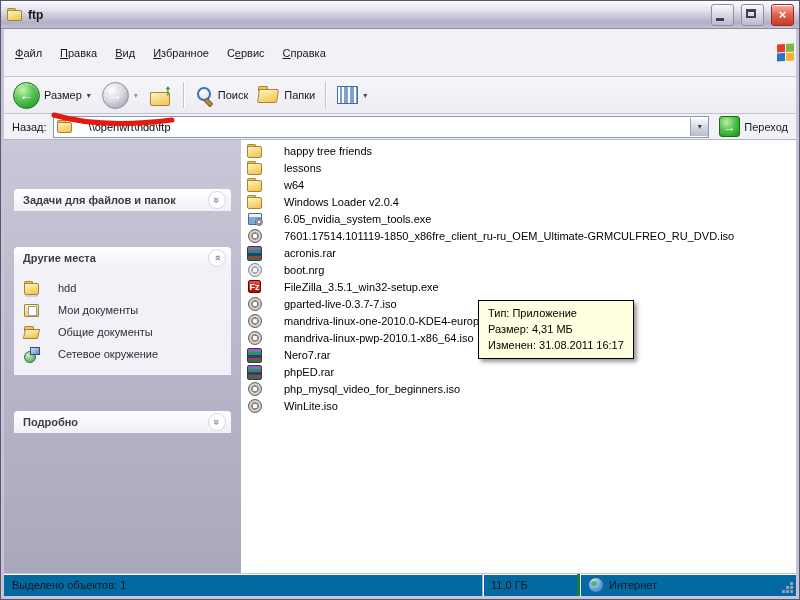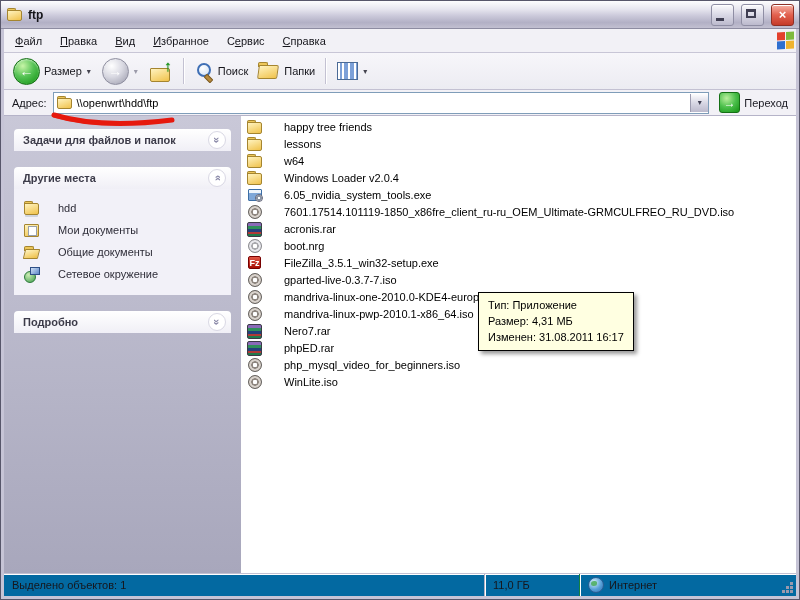--- a/index.html
+++ b/index.html
@@ -20,21 +20,21 @@
 
   
   .mini-folder{width:16px;height:14px;position:relative;flex:none;}
   .mini-folder::before{content:"";position:absolute;left:0;top:0;width:7px;height:4px;background:#edc75a;border:1px solid #a5852f;border-bottom:none;border-radius:2px 2px 0 0;}
   .mini-folder::after{content:"";position:absolute;left:0;top:2px;width:13px;height:9px;background:linear-gradient(160deg,#fff3bf,#f0c24b);border:1px solid #a5852f;border-radius:1px 2px 2px 2px;}
 
   
   .client{flex:1;display:flex;flex-direction:column;margin:0 3px 3px;min-height:0;background:#f2f1f6;}
 
   
-  .menubar{height:23px;display:flex;align-items:center;padding:0 2px;background:#f2f1f6;border-bottom:1px solid #c8c6d6;}
+  .menubar{height:23px;display:flex;align-items:center;padding:12px 2px;background:#f2f1f6;border-bottom:1px solid #c8c6d6;}
   .menu-item{padding:3px 9px;color:#16161c;cursor:default;}
   .menu-item u{text-underline-offset:1px;}
   .winlogo{margin-left:auto;width:17px;height:17px;display:grid;grid-template-columns:8px 8px;grid-template-rows:8px 8px;gap:1px;transform:skewY(-4deg);}
   .winlogo i{display:block;}
   .winlogo i:nth-child(1){background:#e3402c;}.winlogo i:nth-child(2){background:#7eb93c;}
   .winlogo i:nth-child(3){background:#2f6fd0;}.winlogo i:nth-child(4){background:#f0b32f;}
 
   
   .toolbar{height:36px;display:flex;align-items:center;gap:4px;padding:0 6px;background:linear-gradient(#f7f6fa,#ececf2);border-bottom:1px solid #c3c1d2;}
   .tbtn{display:flex;align-items:center;gap:4px;padding:2px 3px;border-radius:3px;}
@@ -54,32 +54,32 @@
   .ic-folders{width:22px;height:18px;position:relative;}
   .ic-folders::before{content:"";position:absolute;left:0;top:0;width:8px;height:4px;background:#edc75a;border:1px solid #a5852f;border-bottom:none;border-radius:2px 2px 0 0;}
   .ic-folders::after{content:"";position:absolute;left:0;top:3px;width:18px;height:12px;background:linear-gradient(160deg,#fff3bf,#f0c24b);border:1px solid #a5852f;border-radius:1px 2px 2px 2px;transform:skewX(-8deg);}
   .ic-views{width:19px;height:16px;border:1px solid #4a6a96;background:
     linear-gradient(90deg,#fff 0 2px,transparent 2px) ,
     repeating-linear-gradient(90deg,#7ca0d8 0 4px,#fff 4px 6px);}
 
   
   .addressbar{height:25px;display:flex;align-items:center;gap:6px;padding:0 4px 0 8px;background:#f2f1f6;border-bottom:1px solid #b5b3c8;}
   .addr-label{color:#16161c;}
-  .combo{flex:1;height:20px;display:flex;align-items:center;background:#fff;border:1px solid #7f9db9;padding-left:3px;gap:4px;}
+  .combo{flex:1;height:20px;display:flex;align-items:center;background:#fff;border:1px solid #7f9db9;padding-left:3px;gap:16px;}
   .combo .addr-text{flex:1;color:#000;}
   .combo-drop{width:17px;height:18px;display:flex;align-items:center;justify-content:center;background:linear-gradient(#fdfdfe,#d8d7e4 50%,#bcbacd);border-left:1px solid #9d9cb0;font-size:8px;color:#3f3e52;}
   .go{display:flex;align-items:center;gap:4px;padding:0 4px;}
   .go-icon{width:19px;height:19px;border-radius:3px;background:radial-gradient(circle at 35% 28%,#b9ef9d,#4bbf4b 50%,#1f9c1f 90%);border:1px solid #157015;color:#fff;font-weight:bold;font-size:12px;display:flex;align-items:center;justify-content:center;}
 
   
   .content{flex:1;display:flex;min-height:0;}
   .sidebar{width:237px;flex:none;background:linear-gradient(#c9c8d8,#a8a7bc);padding:13px 10px 0;box-sizing:border-box;overflow:hidden;}
   .sb-panel{margin-bottom:16px;}
   .sb-header{height:22px;display:flex;align-items:center;justify-content:space-between;padding:0 5px 0 9px;border-radius:4px 4px 0 0;
-    background:linear-gradient(180deg,#ffffff,#f0eff6);}
+    background:linear-gradient(180deg,#ffffff,#f0eff6);margin-top:36px;}
   .sb-title{font-weight:bold;color:#3c3b49;}
   .sb-chevron{width:16px;height:16px;border-radius:50%;background:#fff;border:1px solid #d9d8e4;color:#8a89a8;font-weight:bold;font-size:11px;display:flex;align-items:center;justify-content:center;line-height:1;}
   .sb-chevron.down{transform:rotate(90deg);}
   .sb-chevron.up{transform:rotate(-90deg);}
   .sb-body{background:#f2f1f8;padding:8px 4px 10px 10px;}
   .sb-item{display:flex;align-items:center;gap:18px;padding:3px 0;color:#2e2d38;}
 
   
   .filelist{flex:1;background:#fff;padding:2px 0 0 4px;overflow:hidden;}
   .file-row{height:17px;display:flex;align-items:center;gap:21px;padding-left:2px;white-space:nowrap;}
@@ -105,32 +105,32 @@
   .ic-rar::after{content:"";position:absolute;left:0;top:1px;width:13px;height:13px;border:1px solid #3a3a46;border-radius:2px;
     background:linear-gradient(#8a6ab8 0 3px,#2f8f5b 3px 6px,#24407c 6px 9px,#b03a36 9px 11px,#207a4c 11px);}
   .ic-app::before{content:"";position:absolute;left:1px;top:2px;width:12px;height:10px;background:linear-gradient(#eef4fb 0 3px,#7fa7d8 3px);border:1px solid #3c6ea5;border-radius:1px;}
   .ic-app::after{content:"";position:absolute;right:0;bottom:1px;width:6px;height:6px;border-radius:50%;background:radial-gradient(circle,#fff 0 1px,#8a94a5 1.5px 2.5px,#d6dde6 3px);border:1px solid #667;}
   .ic-msi::before{content:"";position:absolute;left:0;top:6px;width:9px;height:8px;background:#f5efe2;border:1px solid #8a8270;}
   .ic-msi::after{content:"";position:absolute;right:0;top:1px;width:9px;height:9px;border-radius:50%;background:radial-gradient(circle,#fff 0 1.5px,#9aa7b8 2px 3px,#d6dde6 3.5px);border:1px solid #66707e;}
   .ic-filezilla::after{content:"Fz";position:absolute;left:1px;top:1px;right:2px;bottom:2px;background:linear-gradient(#e05545,#a80e04);color:#fff;
     font:bold 9px/12px "Liberation Sans","DejaVu Sans",sans-serif;text-align:center;border-radius:2px;border:1px solid #700;}
 
   
-  .tooltip{position:absolute;left:478px;top:292px;background:#ffffe1;border:1px solid #000;padding:4px 9px 5px;line-height:16px;color:#000;
+  .tooltip{position:absolute;left:478px;top:300px;background:#ffffe1;border:1px solid #000;padding:4px 9px 5px;line-height:16px;color:#000;
     box-shadow:3px 3px 4px rgba(0,0,0,.4);z-index:60;white-space:nowrap;}
 
   
   .annotation{position:absolute;left:46px;top:108px;z-index:70;pointer-events:none;}
 
   
   .statusbar{height:22px;display:flex;align-items:stretch;background:#0369a1;border-top:1px solid #c3c1d2;box-shadow:inset 0 1px 0 #fff;position:relative;}
   .sb-pane{display:flex;align-items:center;padding:0 8px;color:#16161c;}
   .sb-pane.main{flex:1;}
   .sb-pane.size{width:78px;border-left:1px solid #b2b0c2;box-shadow:inset 1px 0 0 #fff;}
-  .sb-pane.zone{width:200px;border-left:1px solid #15803d;box-shadow:inset 1px 0 0 #fff;gap:5px;}
+  .sb-pane.zone{width:200px;border-left:3px solid #15803d;box-shadow:inset 1px 0 0 #fff;gap:5px;}
   .globe{width:14px;height:14px;border-radius:50%;background:radial-gradient(circle at 35% 30%,#d8f0fb,#57a0d8 55%,#2f6fb0);border:1px solid #2a5e94;position:relative;}
   .globe::after{content:"";position:absolute;left:2px;top:3px;width:6px;height:5px;border-radius:50% 30% 50% 40%;background:#4fae62;opacity:.9;}
   .grip{position:absolute;right:3px;bottom:3px;width:3px;height:3px;background:#9a99ad;
     box-shadow:-4px 0 #9a99ad,-8px 0 #9a99ad,0 -4px #9a99ad,-4px -4px #9a99ad,0 -8px #9a99ad;}
 </style>
 </head>
 <body>
 
 <div class="window">
 
@@ -184,21 +184,21 @@
         <span class="tlabel">Папки</span>
       </span>
       <span class="tsep"></span>
       <span class="tbtn">
         <span class="ic-views"></span>
         <span class="drop">▾</span>
       </span>
     </div>
 
     <div class="addressbar">
-      <span class="addr-label">Адрес:</span>
+      <span class="addr-label">Назад:</span>
       <span class="combo">
         <span class="mini-folder"></span>
         <span class="addr-text">\\openwrt\hdd\ftp</span>
         <span class="combo-drop">▾</span>
       </span>
       <span class="go">
         <span class="go-icon">→</span>
         <span>Переход</span>
       </span>
     </div>

